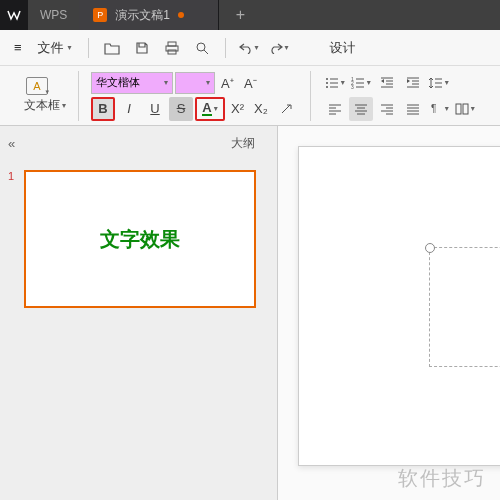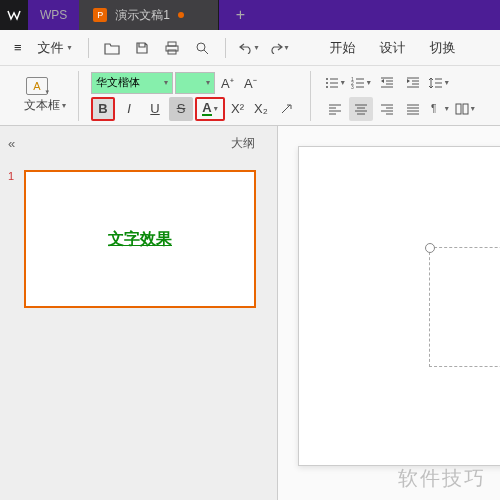--- a/index.html
+++ b/index.html
@@ -1,55 +1,55 @@
 <!DOCTYPE html>
 <html><head>
 <meta charset="utf-8">
 <style>
 * { margin: 0; padding: 0; box-sizing: border-box; font-family: "Microsoft YaHei", sans-serif; }
 body { width: 500px; height: 500px; background: #f0f0f0; overflow: hidden; position: relative; }
 
-.titlebar { height: 30px; background: #4c1d95; display: flex; align-items: stretch; color: #ccc; font-size: 12px; }
+.titlebar { height: 30px; background: #404040; display: flex; align-items: stretch; color: #ccc; font-size: 12px; }
 .app-logo { width: 28px; background: #1a1a1c; display: flex; align-items: center; justify-content: center; }
 .app-name { padding: 0 12px; display: flex; align-items: center; color: #aaa; }
 .tab { background: #403f42; display: flex; align-items: center; padding: 0 14px; gap: 8px; min-width: 120px; }
 .tab-icon { width: 14px; height: 14px; background: #e96500; border-radius: 2px; display: flex; align-items: center; justify-content: center; color: #fff; font-size: 9px; }
 .tab-spacer { flex: 1; display: flex; align-items: center; }
 .dot { width: 6px; height: 6px; border-radius: 50%; background: #e96500; margin-left: auto; margin-right: 20px; }
 .new-tab { width: 44px; display: flex; align-items: center; justify-content: center; color: #aaa; font-size: 16px; border-left: 1px solid #1a1a1c; }
 
 .menubar { height: 36px; background: #f7f7f7; border-bottom: 1px solid #ddd; display: flex; align-items: center; padding: 0 8px; gap: 4px; font-size: 13px; color: #333; }
 .menu-btn { display: flex; align-items: center; gap: 2px; padding: 4px 6px; cursor: pointer; }
 .icon-btn { width: 26px; height: 26px; display: flex; align-items: center; justify-content: center; cursor: pointer; color: #555; }
 .sep { width: 1px; height: 20px; background: #ccc; margin: 0 6px; }
 .menu-item { padding: 6px 10px; cursor: pointer; }
 
 .ribbon { height: 60px; background: #f7f7f7; border-bottom: 1px solid #ccc; display: flex; align-items: center; padding: 4px 8px; gap: 6px; }
 .ribbon-col { display: flex; flex-direction: column; gap: 2px; align-items: center; }
 .ribbon-row { display: flex; align-items: center; gap: 2px; }
 .rb-btn { width: 24px; height: 24px; display: flex; align-items: center; justify-content: center; font-size: 13px; cursor: pointer; border-radius: 2px; color: #444; position: relative; }
 .rb-btn.wide { width: auto; padding: 0 4px; }
-.font-select { width: 82px; height: 22px; border: 1px solid #bbb; font-size: 11px; padding: 0 4px; background: #86efac; display: flex; align-items: center; justify-content: space-between; }
+.font-select { width: 82px; height: 22px; border: 1px solid #bbb; font-size: 11px; padding: 0 4px; background: #f0abfc; display: flex; align-items: center; justify-content: space-between; }
 .dd { font-size: 8px; color: #666; margin-left: 2px; }
 .txt-label { font-size: 12px; color: #444; display: flex; align-items: center; margin-left: 16px; }
 .highlight { border: 2px solid #d22; }
 .vsep { width: 1px; height: 50px; background: #d0d0d0; margin: 0 6px; }
 
 .workspace { display: flex; height: calc(500px - 126px); }
 .sidebar { width: 278px; background: #eee; border-right: 1px solid #ccc; display: flex; flex-direction: column; }
 .sb-header { height: 34px; display: flex; align-items: center; padding: 0 8px; gap: 10px; font-size: 13px; }
 .collapse { color: #666; cursor: pointer; font-size: 13px; }
 .sb-tabs { margin-left: auto; display: flex; gap: 0; }
 .sb-tab { padding: 4px 14px; font-size: 12px; color: #555; border-radius: 12px; cursor: pointer; }
 .sb-tab.active { background: #5a5a5f; color: #fff; }
 .thumbs { flex: 1; padding: 10px 8px; overflow: auto; }
 .thumb-row { display: flex; gap: 6px; }
 .thumb-num { font-size: 11px; color: #c33; width: 10px; }
 .thumb { width: 232px; height: 138px; background: #fff; border: 2px solid #e96500; display: flex; align-items: center; justify-content: center; }
-.thumb-text { color: #0a8a0a; font-size: 16px; font-weight: bold; text-decoration: underline; }
+.thumb-text { color: #0a8a0a; font-size: 20px; font-weight: bold; }
 
 .canvas-area { flex: 1; background: #fafafa; position: relative; overflow: hidden; }
 .slide { position: absolute; left: 20px; top: 20px; width: 400px; height: 320px; background: #fff; border: 1px solid #ccc; box-shadow: 0 2px 6px rgba(0,0,0,0.1); }
 .text-placeholder { position: absolute; left: 130px; top: 100px; width: 200px; height: 120px; border: 1px dashed #aaa; }
 .handle { position: absolute; width: 10px; height: 10px; border: 1px solid #888; background: #fff; border-radius: 50%; left: -5px; top: -5px; }
 
 .watermark { position: absolute; right: 14px; bottom: 8px; font-size: 20px; color: rgba(120,120,120,0.45); font-weight: 400; letter-spacing: 2px; }
 
 svg { display: block; }
 .underline-a { border-bottom: 2px solid #0a8a0a; line-height: 12px; font-weight: bold; }
@@ -113,23 +113,21 @@
       </svg>
       <span class="dd">▾</span>
     </div>
   <div class="icon-btn">
       <svg width="14" height="12" viewBox="0 0 14 12">
         <path d="M9 2 L13 5 L9 8 M13 5 h-8 a4 4 0 0 0 0 7" fill="none" stroke="#555" stroke-width="1.2"></path>
       </svg>
       <span class="dd">▾</span>
     </div>
   <div style="width:20px"></div>
-  <div class="menu-item">开始</div>
   <div class="menu-item">设计</div>
-  <div class="menu-item">切换</div>
 </div>
 
 <div class="ribbon">
   <div class="ribbon-col">
     <div class="rb-btn" style="border:1px solid #888;width:22px;height:18px;color:#c80;font-size:11px">A<span style="position:absolute;right:-2px;bottom:-2px;font-size:7px;color:#666">▾</span></div>
     <div class="txt-label">
         <span>文本框</span>
         <span class="dd">▾</span>
       </div>
   </div>

